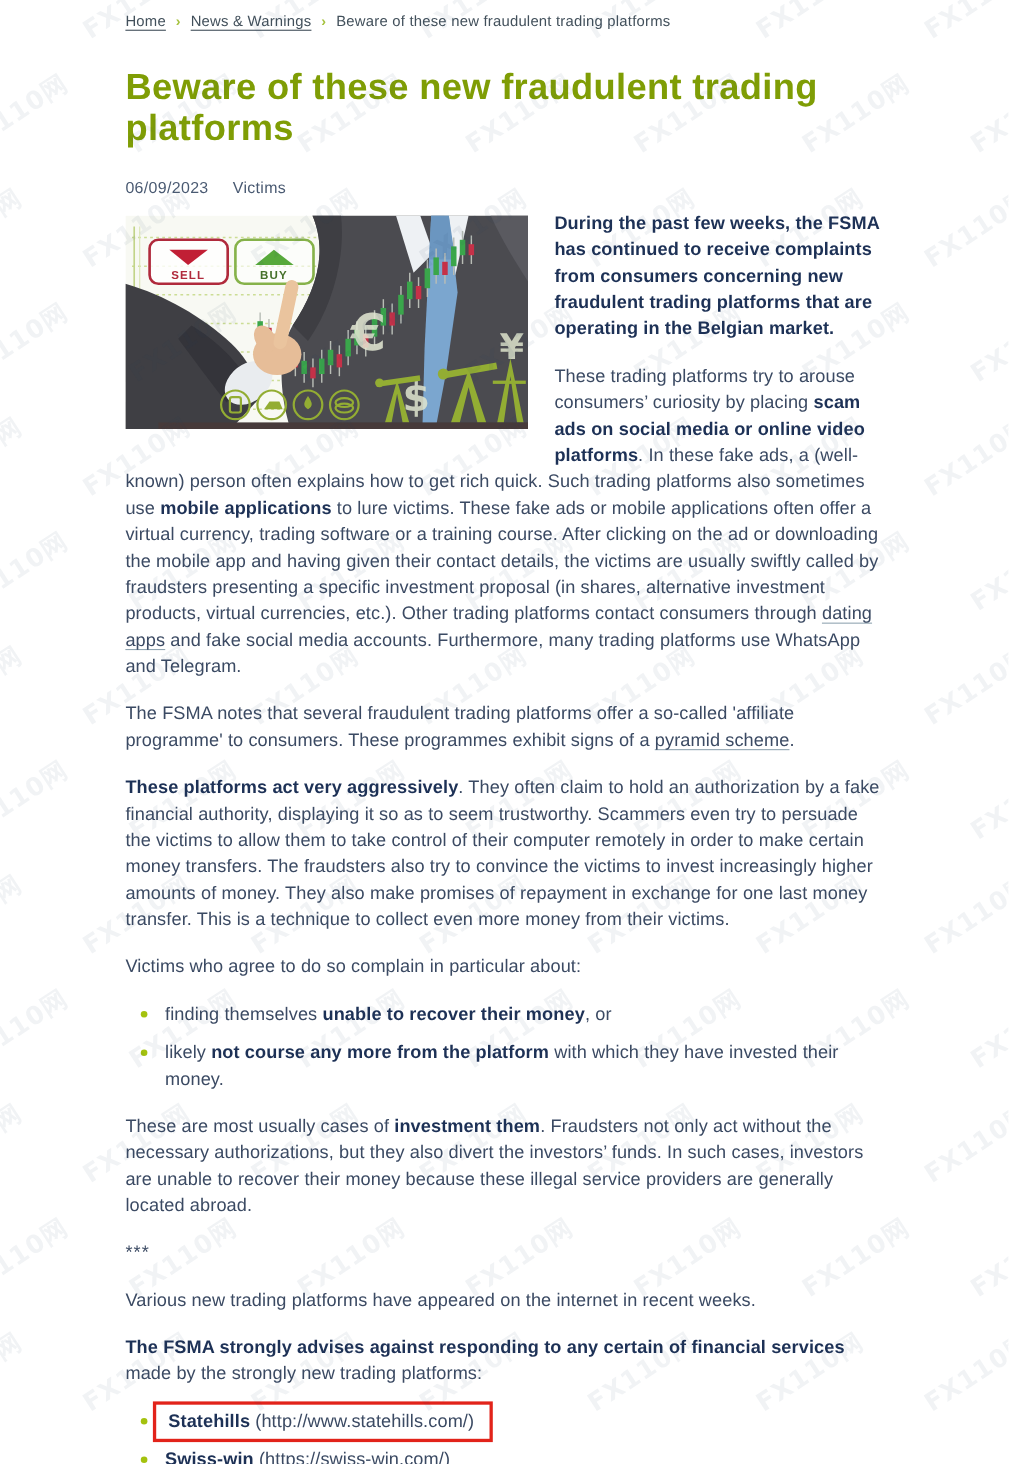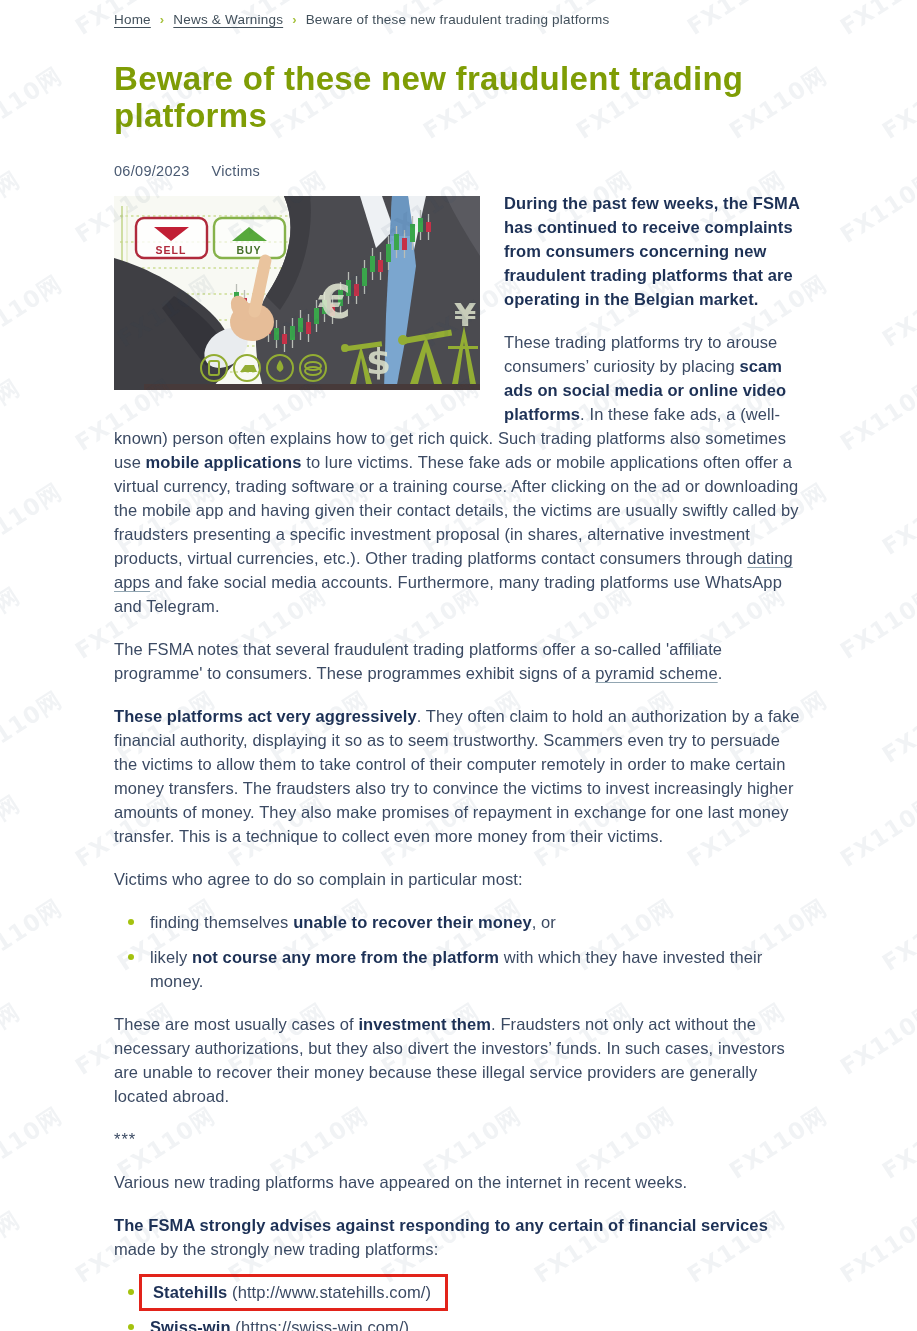--- a/index.html
+++ b/index.html
@@ -285,21 +285,21 @@
       </svg>
 
       <p class="lead">During the past few weeks, the FSMA has continued to receive complaints from consumers concerning new fraudulent trading platforms that are operating in the Belgian market.</p>
 
       <p><span>These trading platforms try to arouse consumers’ curiosity by placing </span><strong>scam ads on social media or online video platforms</strong><span>. In these fake ads, a (well-known) person often explains how to get rich quick. Such trading platforms also sometimes use </span><strong>mobile applications</strong><span> to lure victims. These fake ads or mobile applications often offer a virtual currency, trading software or a training course. After clicking on the ad or downloading the mobile app and having given their contact details, the victims are usually swiftly called by fraudsters presenting a specific investment proposal (in shares, alternative investment products, virtual currencies, etc.). Other trading platforms contact consumers through </span><a class="inline">dating apps</a><span> and fake social media accounts. Furthermore, many trading platforms use WhatsApp and Telegram.</span></p>
 
       <p><span>The FSMA notes that several fraudulent trading platforms offer a so-called 'affiliate programme' to consumers. These programmes exhibit signs of a </span><a class="inline">pyramid scheme</a><span>.</span></p>
 
       <p><strong>These platforms act very aggressively</strong><span>. They often claim to hold an authorization by a fake financial authority, displaying it so as to seem trustworthy. Scammers even try to persuade the victims to allow them to take control of their computer remotely in order to make certain money transfers. The fraudsters also try to convince the victims to invest increasingly higher amounts of money. They also make promises of repayment in exchange for one last money transfer. This is a technique to collect even more money from their victims.</span></p>
 
-      <p>Victims who agree to do so complain in particular most:</p>
+      <p>Victims who agree to do so complain in particular about:</p>
 
       <ul>
         <li><span>finding themselves </span><strong>unable to recover their money</strong><span>, or</span></li>
         <li><span>likely </span><strong>not course any more from the platform</strong><span> with which they have invested their money.</span></li>
       </ul>
 
       <p><span>These are most usually cases of </span><strong>investment them</strong><span>. Fraudsters not only act without the necessary authorizations, but they also divert the investors’ funds. In such cases, investors are unable to recover their money because these illegal service providers are generally located abroad.</span></p>
 
       <p class="sep-stars">***</p>
 

